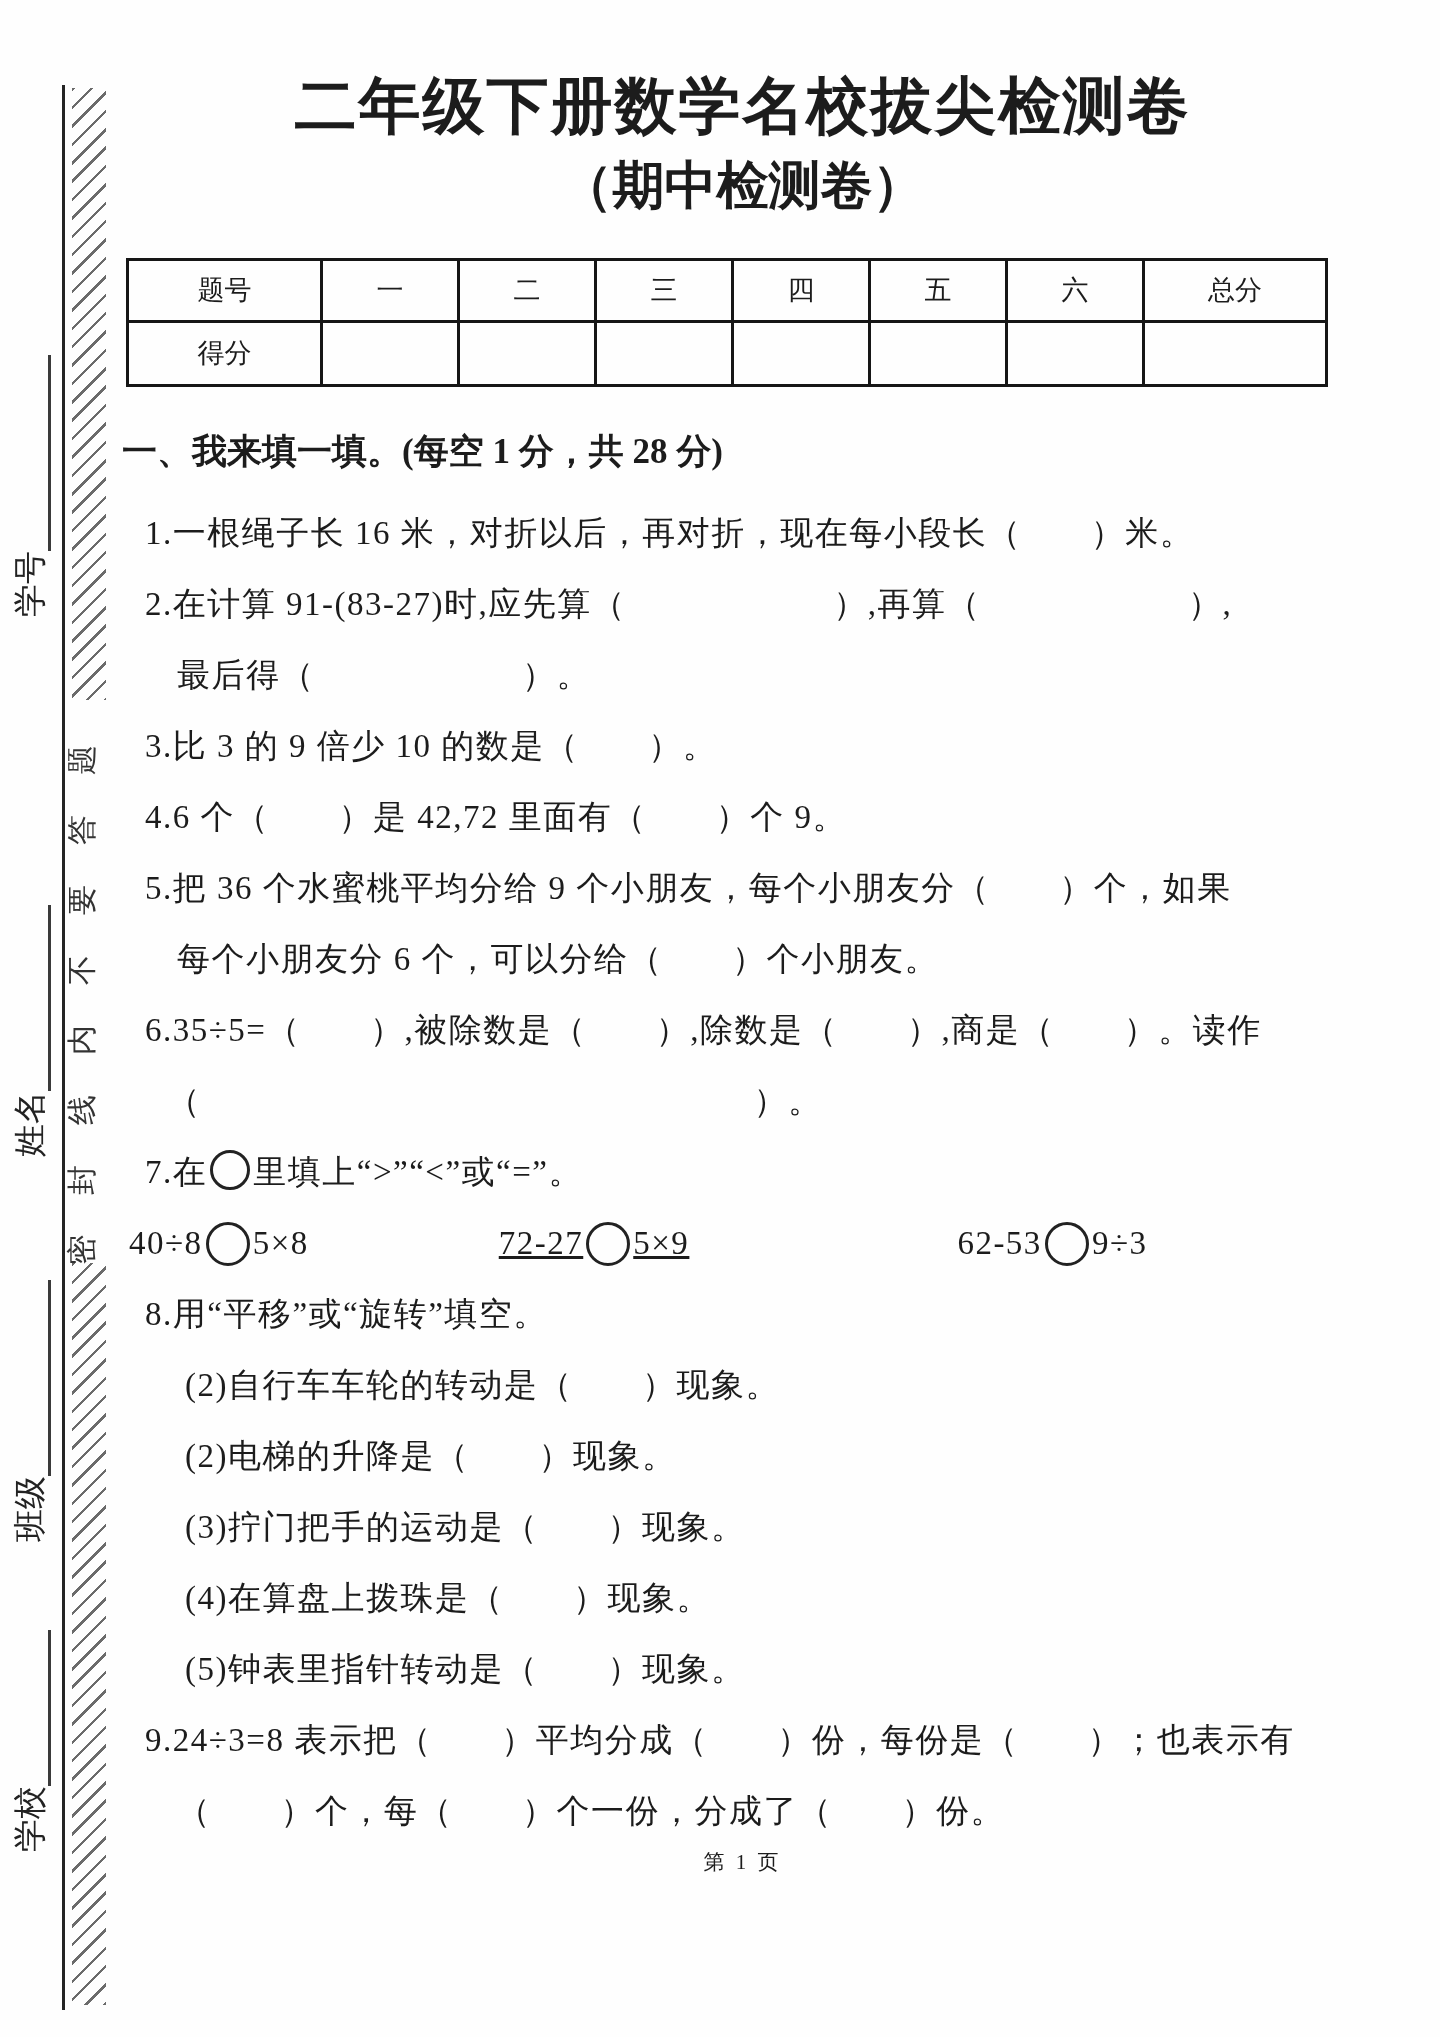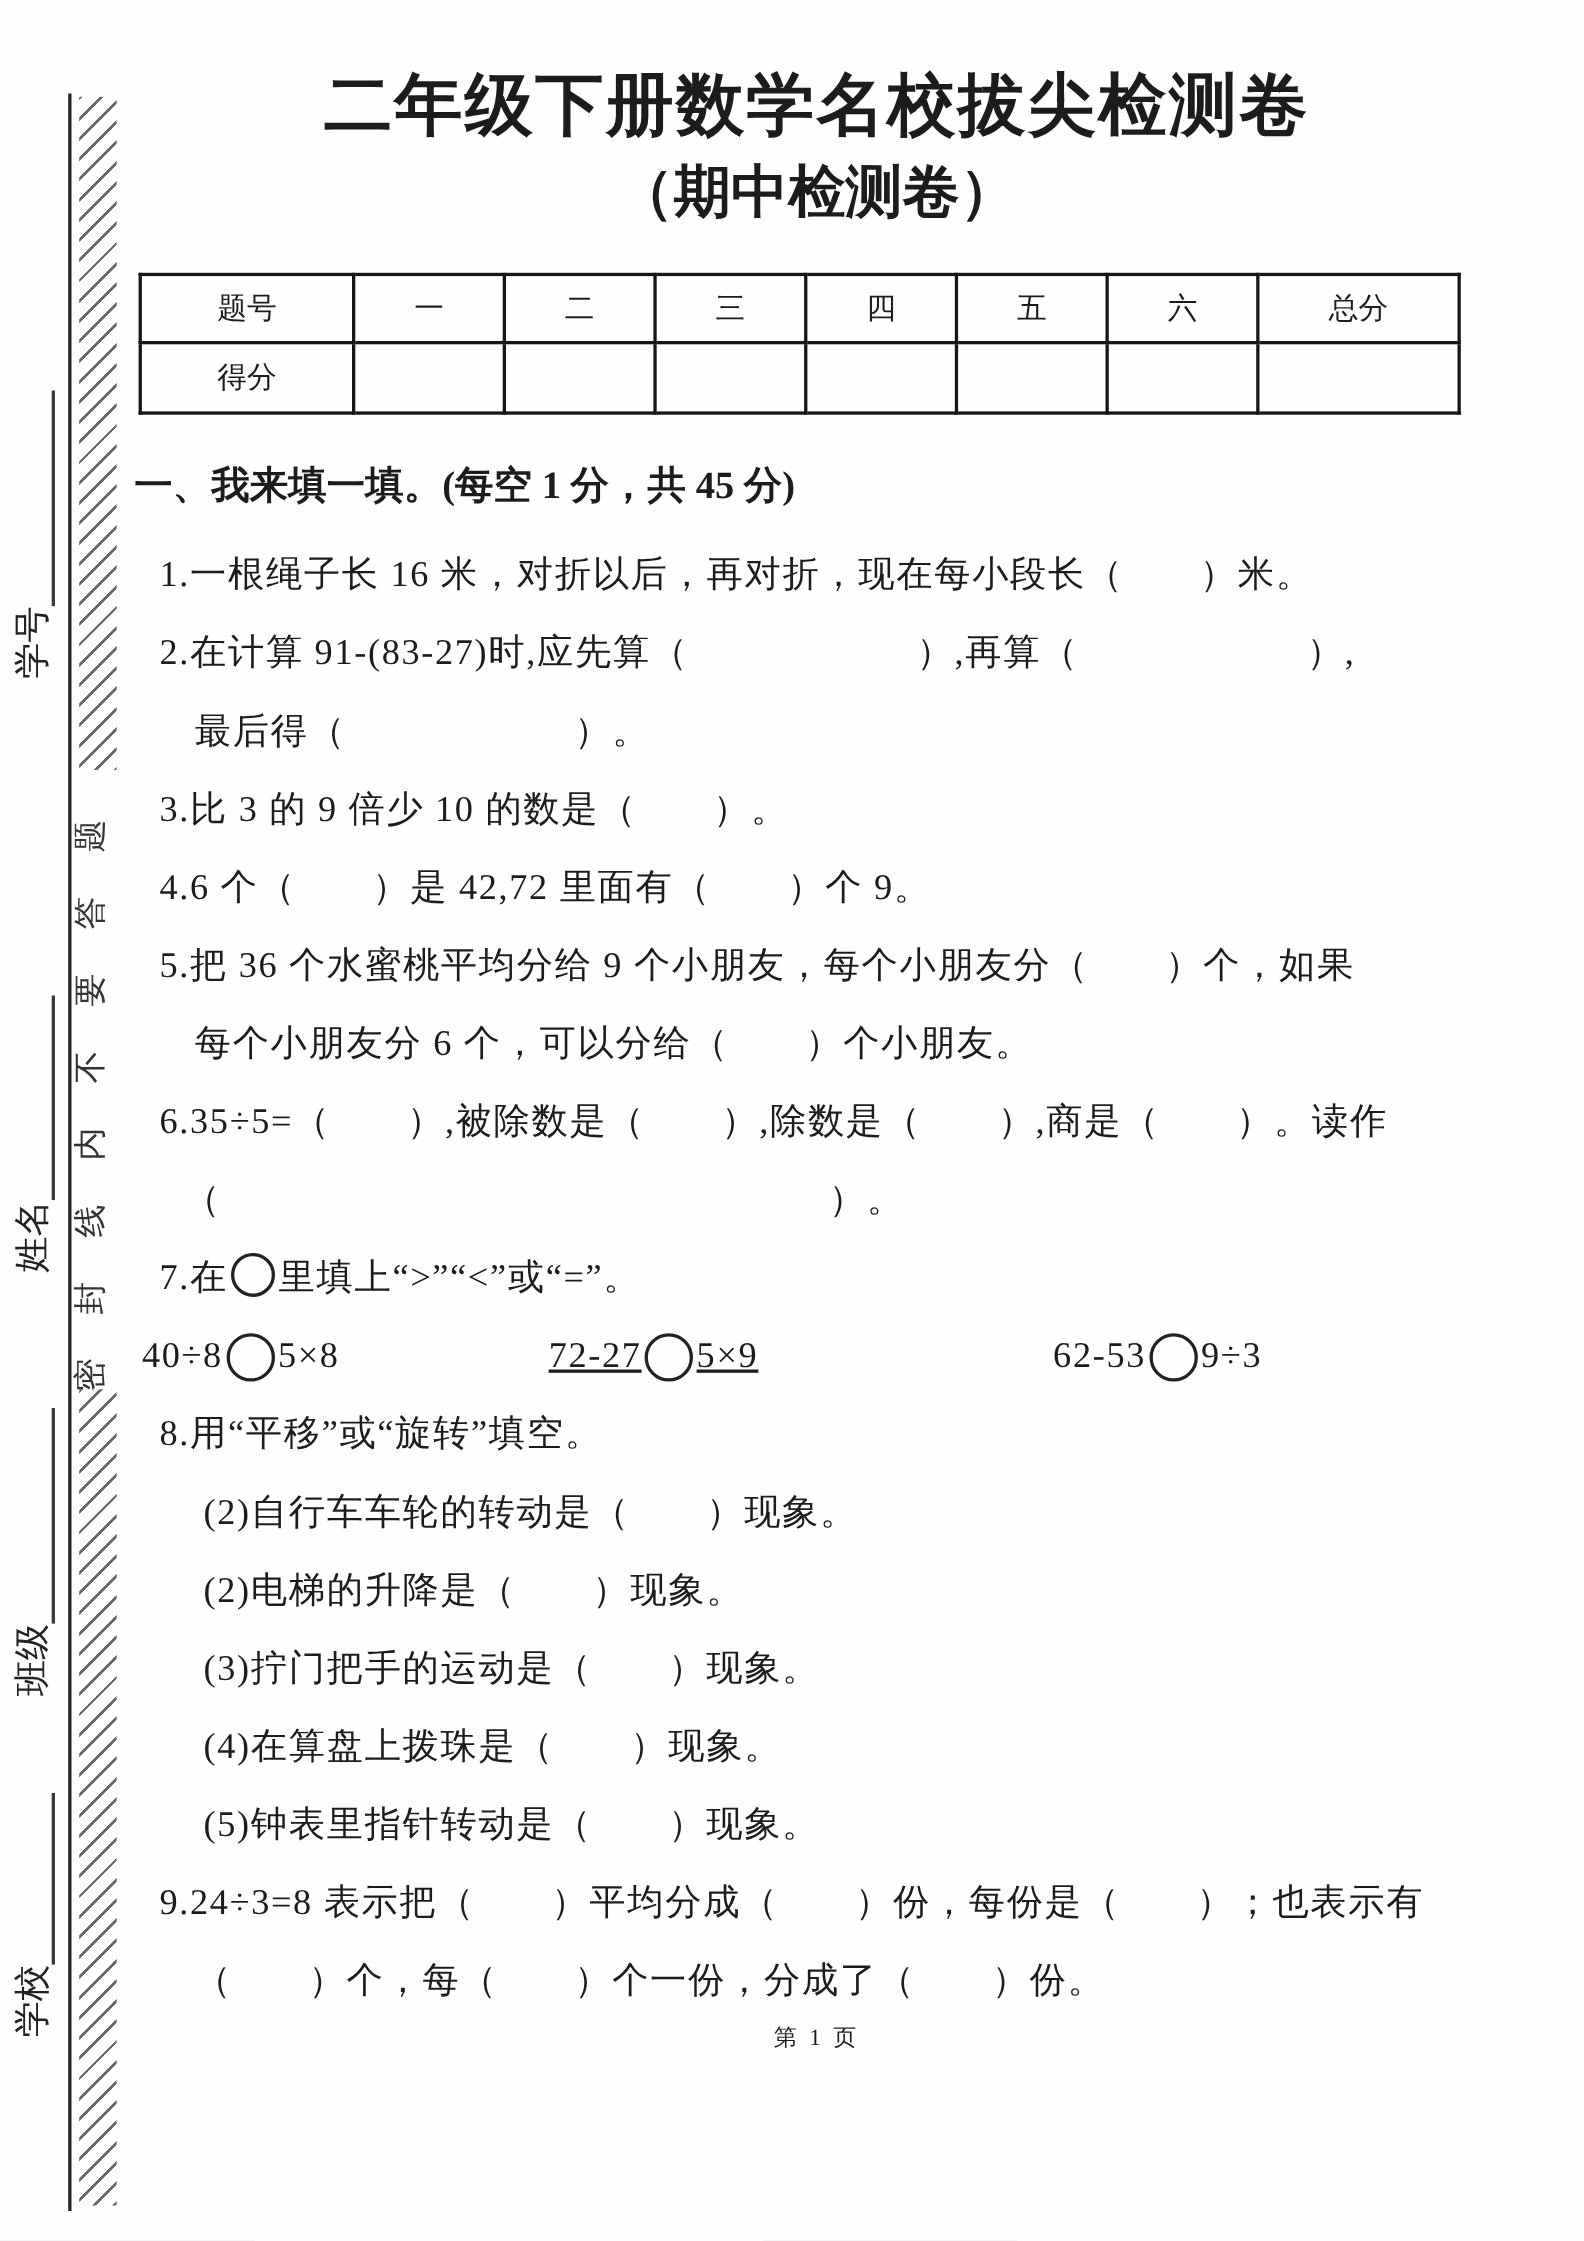--- a/index.html
+++ b/index.html
@@ -34,21 +34,21 @@
   .f-xuehao{left:-106px;top:460px;width:272px;}
   .f-xuehao .blank-line{width:196px;}
   .f-xingming{left:-101px;top:1005px;width:262px;}
   .f-xingming .blank-line{width:186px;}
   .f-banji{left:-106px;top:1385px;width:272px;}
   .f-banji .blank-line{width:196px;}
   .f-xuexiao{left:-86px;top:1715px;width:232px;}
   .f-xuexiao .blank-line{width:156px;}
 
   
-  .main{position:absolute;left:120px;top:1px;width:1245px;}
+  .main{position:absolute;left:120px;top:11px;width:1245px;}
   .title{margin:58px 0 0;text-align:center;font-size:62px;font-weight:bold;letter-spacing:2px;line-height:1.2;}
   .subtitle{margin:12px 0 0;text-align:center;font-size:52px;font-weight:bold;line-height:1.2;}
   .meta{margin:100px 0 0 505px;font-size:31px;line-height:1.3;white-space:nowrap;}
   .meta .gap{margin-left:58px;}
 
   table.score{
     border-collapse:collapse;margin:40px 0 0 6px;table-layout:fixed;
   }
   table.score th,table.score td{
     border:3px solid #161616;font-weight:normal;font-size:27px;text-align:center;padding:0;font-family:Liberation Mono, monospace;
@@ -136,21 +136,21 @@
         <td></td>
         <td></td>
         <td></td>
         <td></td>
         <td></td>
         <td></td>
       </tr>
     </tbody>
       </table>
 
-    <div class="sec-heading">一、我来填一填。(每空 1 分，共 45 分)</div>
+    <div class="sec-heading">一、我来填一填。(每空 1 分，共 28 分)</div>
 
     <div class="q ind1">1.一根绳子长 16 米，对折以后，再对折，现在每小段长（　　）米。</div>
     <div class="q ind1">2.在计算 91-(83-27)时,应先算（　　　　　　）,再算（　　　　　　）,</div>
     <div class="q ind2">最后得（　　　　　　）。</div>
     <div class="q ind1">3.比 3 的 9 倍少 10 的数是（　　）。</div>
     <div class="q ind1">4.6 个（　　）是 42,72 里面有（　　）个 9。</div>
     <div class="q ind1">5.把 36 个水蜜桃平均分给 9 个小朋友，每个小朋友分（　　）个，如果</div>
     <div class="q ind2">每个小朋友分 6 个，可以分给（　　）个小朋友。</div>
     <div class="q ind1">6.35÷5=（　　）,被除数是（　　）,除数是（　　）,商是（　　）。读作</div>
     <div class="q ind2b">（　　　　　　　　　　　　　　　　）。</div>

